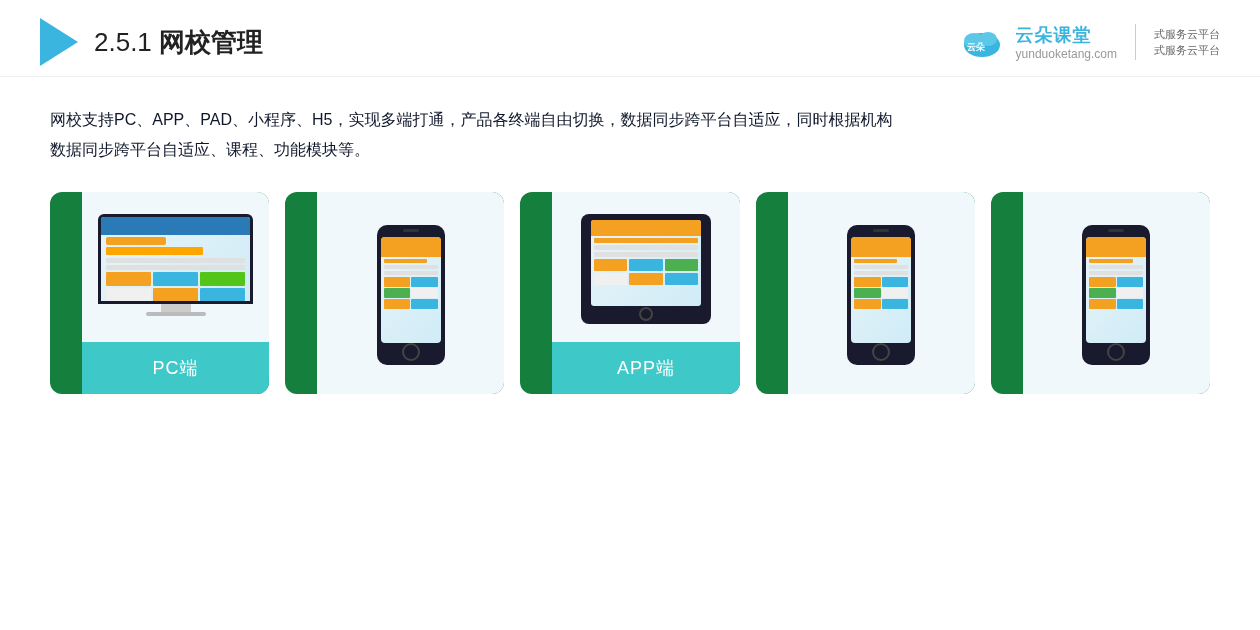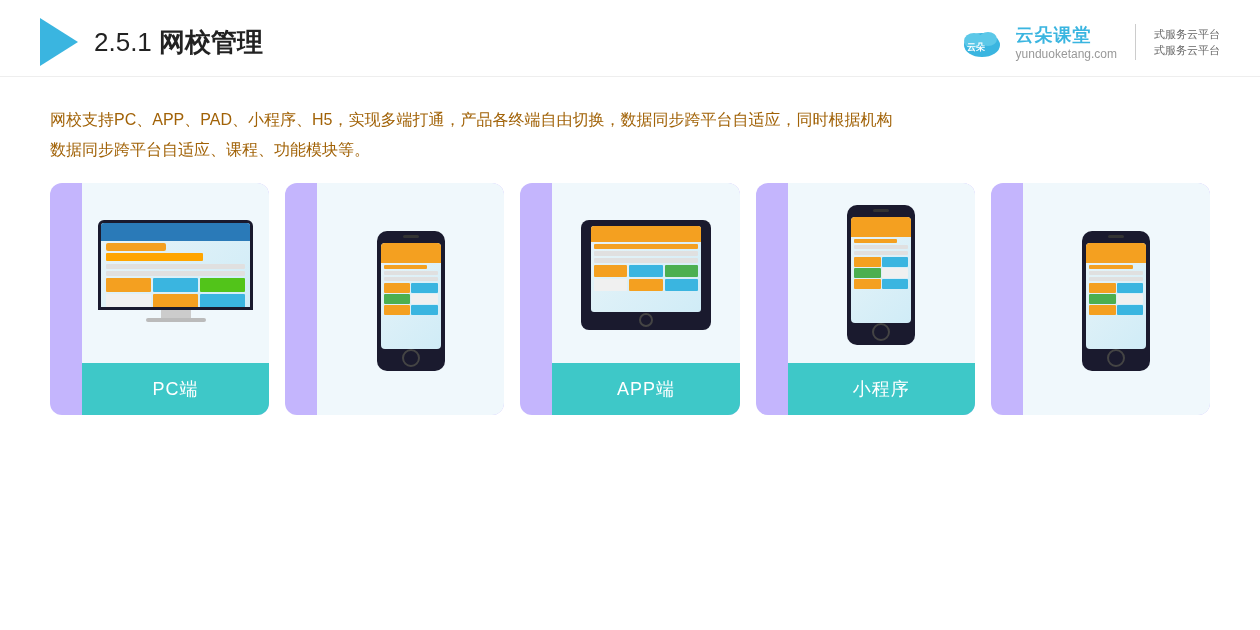--- a/index.html
+++ b/index.html
@@ -95,36 +95,36 @@
       text-align: left;
     }
 
     
     .content {
       padding: 28px 50px 20px 50px;
     }
 
     .description {
       font-size: 16px;
-      color: #a16207;
+      color: #0f172a;
       line-height: 1.9;
-      margin-bottom: 17px;
+      margin-bottom: 26px;
     }
 
     
     .cards-grid {
       display: flex;
       gap: 16px;
       justify-content: flex-start;
       align-items: stretch;
     }
 
     .card {
       flex: 1;
-      background: #c4b5fd;
+      background: #15803d;
       border-radius: 12px;
       overflow: hidden;
       display: flex;
       flex-direction: column;
       align-items: center;
       min-width: 0;
       padding-left: 32px;
     }
 
     .card-image-area {
@@ -551,21 +551,20 @@
                     <div class="psc-cell green"></div>
                     <div class="psc-cell"></div>
                     <div class="psc-cell orange"></div>
                     <div class="psc-cell teal"></div>
                   </div>
                 </div>
               </div>
             </div>
           </div>
         </div>
-        <div class="card-label">小程序</div>
       </div>
 
       <div class="card">
         <div class="card-image-area">
           <div class="device-container">
             <div class="phone-device">
               <div class="phone-screen">
                 <div class="phone-screen-content">
                   <div class="psc-row orange"></div>
                   <div class="psc-row gray"></div>

